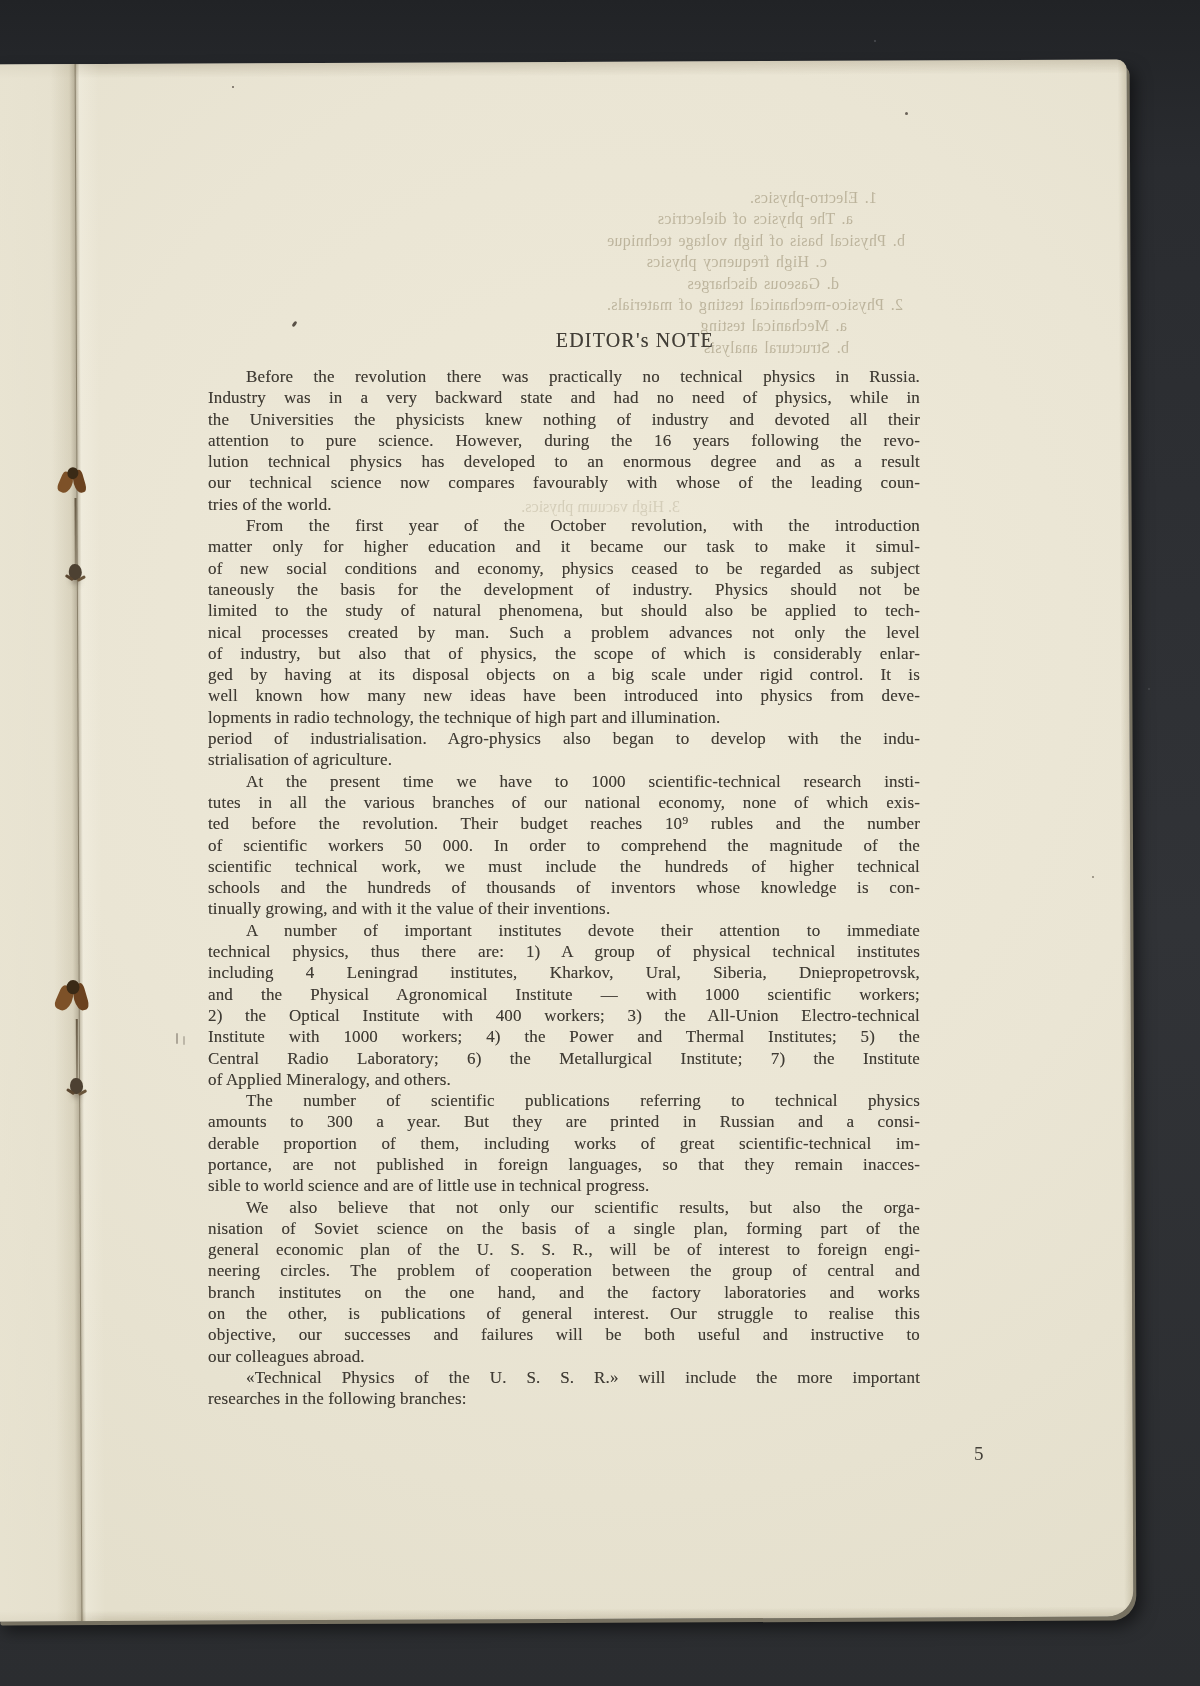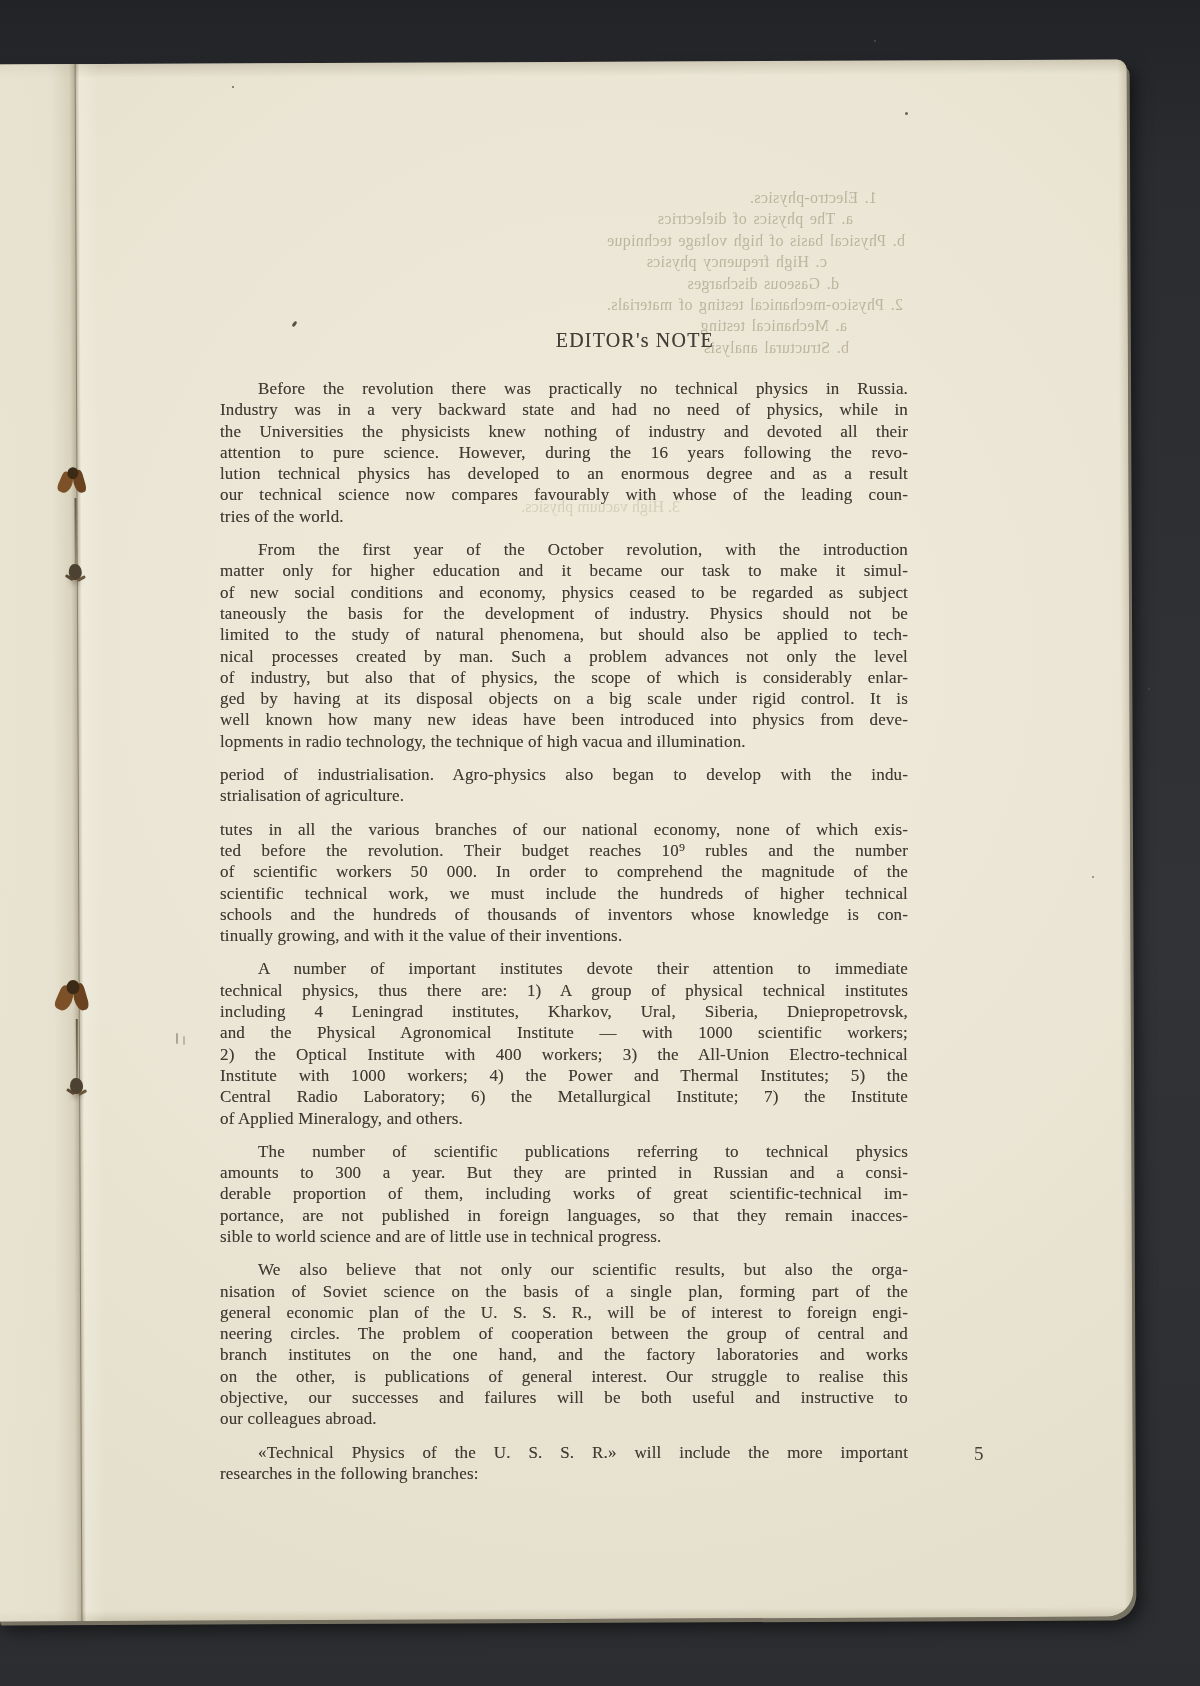--- a/index.html
+++ b/index.html
@@ -64,21 +64,21 @@
     text-align:right;font-size:20px;font-weight:normal;
     letter-spacing:1.2px;color:#423e37;
     text-shadow:0 0 .5px rgba(60,55,45,.5);
   }
   .page-body{
     position:absolute;left:208px;top:366px;width:712px;
     font-size:17px;line-height:21.3px;color:#3f3b34;
     letter-spacing:.15px;
     text-shadow:0 0 .45px rgba(62,56,46,.45);
   }
-  .para{margin:12px;}
+  .para{margin:0;}
   .line{text-align:justify;text-align-last:justify;white-space:normal;}
   .line.first{text-indent:38px;}
   .line.plast{text-align-last:left;}
   .page-number{position:absolute;left:974px;top:1443px;font-size:19px;color:#45413a;}
   
   .speck{position:absolute;border-radius:50%;}
   .sp1{left:293px;top:321px;width:3px;height:6px;background:#5a5248;transform:rotate(38deg);border-radius:40%;}
   .sp2{left:905px;top:112px;width:3px;height:3px;background:#6a6258;}
   .sp3{left:176px;top:1033px;width:2px;height:11px;background:#7a7266;opacity:.55;border-radius:1px;}
   .sp4{left:183px;top:1036px;width:2px;height:9px;background:#7a7266;opacity:.4;border-radius:1px;}
@@ -143,27 +143,28 @@
         <div class="para">
           <div class="line first">From the first year of the October revolution, with the introduction</div>
           <div class="line">matter only for higher education and it became our task to make it simul-</div>
           <div class="line">of new social conditions and economy, physics ceased to be regarded as subject</div>
           <div class="line">taneously the basis for the development of industry. Physics should not be</div>
           <div class="line">limited to the study of natural phenomena, but should also be applied to tech-</div>
           <div class="line">nical processes created by man. Such a problem advances not only the level</div>
           <div class="line">of industry, but also that of physics, the scope of which is considerably enlar-</div>
           <div class="line">ged by having at its disposal objects on a big scale under rigid control. It is</div>
           <div class="line">well known how many new ideas have been introduced into physics from deve-</div>
-          <div class="line plast">lopments in radio technology, the technique of high vacua and illumination.</div>
+          <div class="line plast">lopments in radio technology, the technique of high part and illumination.</div>
         </div>
         <div class="para">
           <div class="line">period of industrialisation. Agro-physics also began to develop with the indu-</div>
           <div class="line plast">strialisation of agriculture.</div>
         </div>
         <div class="para">
+          <div class="line first">At the present time we have to 1000 scientific-technical research insti-</div>
           <div class="line">tutes in all the various branches of our national economy, none of which exis-</div>
           <div class="line">ted before the revolution. Their budget reaches 10⁹ rubles and the number</div>
           <div class="line">of scientific workers 50 000. In order to comprehend the magnitude of the</div>
           <div class="line">scientific technical work, we must include the hundreds of higher technical</div>
           <div class="line">schools and the hundreds of thousands of inventors whose knowledge is con-</div>
           <div class="line plast">tinually growing, and with it the value of their inventions.</div>
         </div>
         <div class="para">
           <div class="line first">A number of important institutes devote their attention to immediate</div>
           <div class="line">technical physics, thus there are: 1) A group of physical technical institutes</div>

